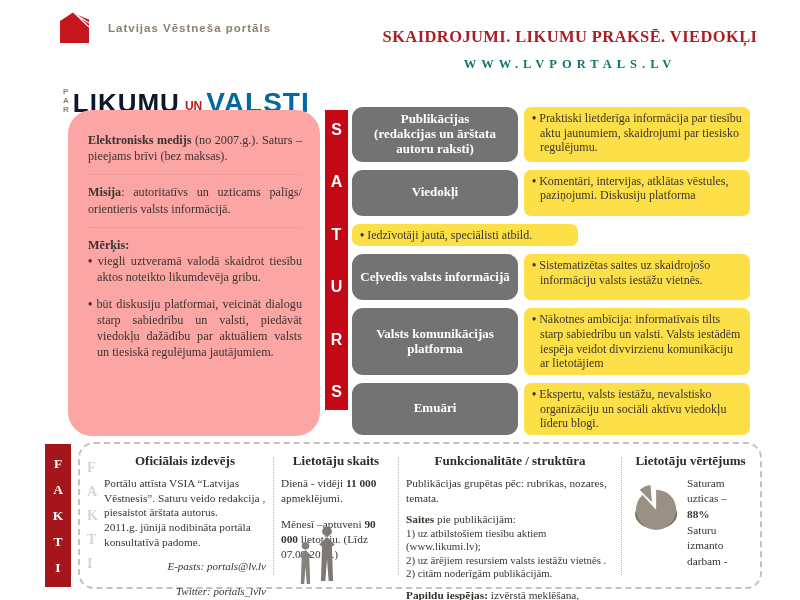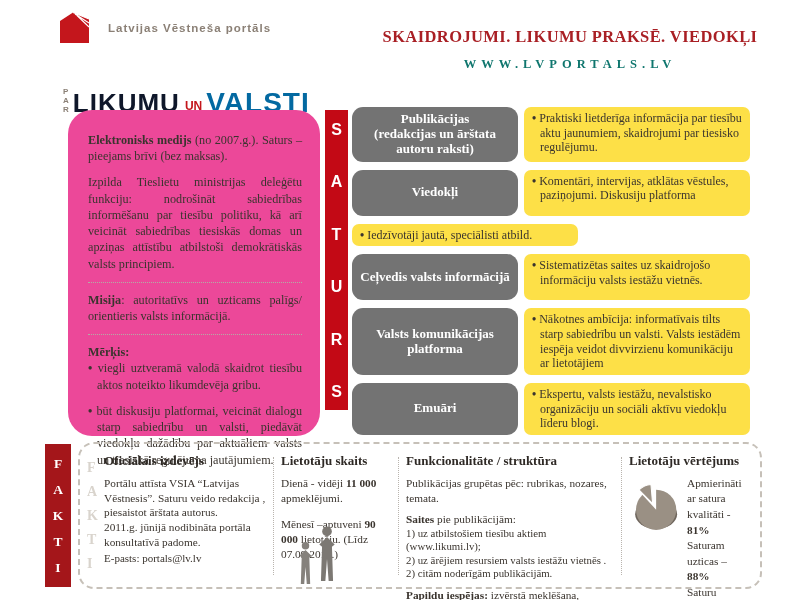--- a/index.html
+++ b/index.html
@@ -17,21 +17,21 @@
   .un{font-family:"Liberation Sans",sans-serif;font-weight:bold;font-size:12px;color:#c4161c;
        margin:0 4px 4px 5px;}
   .valsti{font-family:"Liberation Sans",sans-serif;font-weight:bold;font-size:28px;
        letter-spacing:1px;color:#0369a1;line-height:28px;}
   .tagline{position:absolute;left:365px;top:27px;width:410px;text-align:center;
        font-weight:bold;font-size:16.5px;color:#a91f24;letter-spacing:.4px;}
   .site-url{position:absolute;left:365px;top:57px;width:410px;text-align:center;
        font-weight:bold;font-size:12.5px;color:#0f766e;letter-spacing:5px;}
   
   .about{position:absolute;left:68px;top:110px;width:252px;height:326px;box-sizing:border-box;
-       background:#ec4899;border-radius:24px;padding:22px 18px 14px 20px;
+       background:#fca5a5;border-radius:24px;padding:22px 18px 14px 20px;
        font-size:12.2px;line-height:1.33;text-align:justify;}
   .about p{margin:0 0 10px 0;}
   .dotted-div{border-top:1px dotted #b3ada5;margin:9px 0;}
   .goal-item{text-indent:-9px;padding-left:9px;margin:0;}
   
   .saturs-bar{position:absolute;left:325px;top:110px;width:23px;height:300px;background:#c30915;
        display:flex;flex-direction:column;justify-content:space-between;align-items:center;
        padding:12px 0 10px 0;box-sizing:border-box;}
   .saturs-bar span{color:#fff;font-family:"Liberation Sans",sans-serif;font-weight:bold;font-size:16px;line-height:1;}
   .rows{position:absolute;left:352px;top:107px;width:398px;display:flex;flex-direction:column;gap:8px;}
@@ -46,27 +46,27 @@
   .bdot{font-weight:bold;}
   
   .fakti-bar{position:absolute;left:45px;top:444px;width:26px;height:143px;background:#a4161a;
        display:flex;flex-direction:column;justify-content:space-evenly;align-items:center;}
   .fakti-bar span{color:#fff;font-weight:bold;font-size:13.5px;line-height:1;}
   .facts-box{position:absolute;left:78px;top:442px;width:684px;height:147px;box-sizing:border-box;
        border:2px dashed #c6c0b8;border-radius:16px;display:flex;padding:7px 8px 6px 10px;}
   .watermark{position:absolute;left:7px;top:12px;display:flex;flex-direction:column;
        color:#d9d4cd;font-weight:bold;font-size:14px;line-height:24px;}
   .fcol{font-size:11.3px;line-height:1.3;}
-  .fcol h3{margin:2px 0 6px 0;font-size:13px;text-align:left;color:#2f2a26;}
+  .fcol h3{margin:2px 0 6px 0;font-size:13px;text-align:center;color:#2f2a26;}
   .fcol1{width:176px;padding-left:14px;box-sizing:border-box;position:relative;}
   .fcol2{width:110px;}
   .fcol3{width:208px;}
   .fcol4{flex:1;}
   .fdiv{border-left:1px dotted #b9b4ae;margin:6px 7px;}
-  .contact{font-size:11px;line-height:1.3;margin-top:2px;}
+  .contact{font-style:italic;text-align:right;font-size:11px;line-height:1.3;margin-top:10px;}
   .fn-list div{font-size:10.8px;line-height:1.25;}
   .fn-block{margin-top:7px;}
   .rating-flex{display:flex;}
   .pie-wrap{width:56px;margin:4px 2px 0 0;flex:none;}
   .rating-lines{font-size:11.3px;line-height:1.38;}
   .person{position:absolute;}
   b{color:inherit;}
 </style>
 </head>
 <body>
@@ -86,21 +86,20 @@
   </div>
   <span class="likumu">LIKUMU</span>
   <span class="un">UN</span>
   <span class="valsti">VALSTI</span>
 </div>
 <div class="tagline">SKAIDROJUMI. LIKUMU PRAKSĒ. VIEDOKĻI</div>
 <div class="site-url">WWW.LVPORTALS.LV</div>
 
 <div class="about">
   <p><b>Elektronisks medijs</b><span> (no 2007.g.). Saturs – pieejams brīvi (bez maksas).</span></p>
-  <p>Izpilda Tieslietu ministrijas deleģētu funkciju: nodrošināt sabiedrības informēšanu par tiesību politiku, kā arī veicināt sabiedrības tiesiskās domas un apziņas attīstību atbilstoši demokrātiskās valsts principiem.</p>
   <div class="dotted-div"></div>
   <p><b>Misija</b><span>: autoritatīvs un uzticams palīgs/ orientieris valsts informācijā.</span></p>
   <div class="dotted-div"></div>
   <p style="margin:0;"><b>Mērķis:</b></p>
   <p class="goal-item"><span class="bdot">•</span> <span>viegli uztveramā valodā skaidrot tiesību aktos noteikto likumdevēja gribu.</span></p>
   <p class="goal-item"><span class="bdot">•</span> <span>būt diskusiju platformai, veicināt dialogu starp sabiedrību un valsti, piedāvāt viedokļu dažādību par aktuāliem valsts un tiesiskā regulējuma jautājumiem.</span></p>
 </div>
 
 <div class="saturs-bar">
   <span>S</span>
@@ -175,20 +174,21 @@
       <span>K</span>
       <span>T</span>
       <span>I</span>
   </div>
 
   <div class="fcol fcol1">
     <h3>Oficiālais izdevējs</h3>
     <div>Portālu attīsta VSIA “Latvijas Vēstnesis”.  Saturu veido redakcija , piesaistot ārštata autorus.</div>
     <div>2011.g. jūnijā nodibināta portāla konsultatīvā padome.</div>
     <div class="contact">E-pasts: portals@lv.lv</div>
+    <div class="contact">Twitter: portals_lvlv</div>
   </div>
 
   <div class="fdiv"></div>
 
   <div class="fcol fcol2">
     <h3>Lietotāju skaits</h3>
     <div><span>Dienā - vidēji </span><b>11 000</b><span> apmeklējumi.</span></div>
     <div style="margin-top:12px;"><span>Mēnesī –aptuveni </span><b>90 000</b><span>  lietotāju. (Līdz 07.09.2011.)</span></div>
   </div>
 
@@ -213,21 +213,20 @@
     <div class="rating-flex">
       <div class="pie-wrap">
         <svg width="56" height="56" viewBox="0 0 64 62">
           <ellipse cx="31" cy="38" rx="24" ry="17" fill="#6f665d"></ellipse>
           <circle cx="31" cy="33" r="23" fill="#9a9084"></circle>
           <path d="M31,33 L9,9 L31,3 Z" fill="#ffffff"></path>
           <path d="M27,26 L11.4,10.4 A22,22 0 0 1 25.1,4.1 Z" fill="#9a9084" stroke="#ffffff" stroke-width="1.2"></path>
         </svg>
       </div>
       <div class="rating-lines">
-        <div><span>Apmierināti ar satura kvalitāti - </span><b>81%</b></div>
         <div><span>Saturam uzticas – </span><b>88%</b></div>
         <div><span>Saturu izmanto darbam - </span></div>
 
       </div>
     </div>
   </div>
 </div>
 
 <div class="person" style="left:297px;top:541px;">
   <svg width="17" height="45" viewBox="0 0 20 52">

